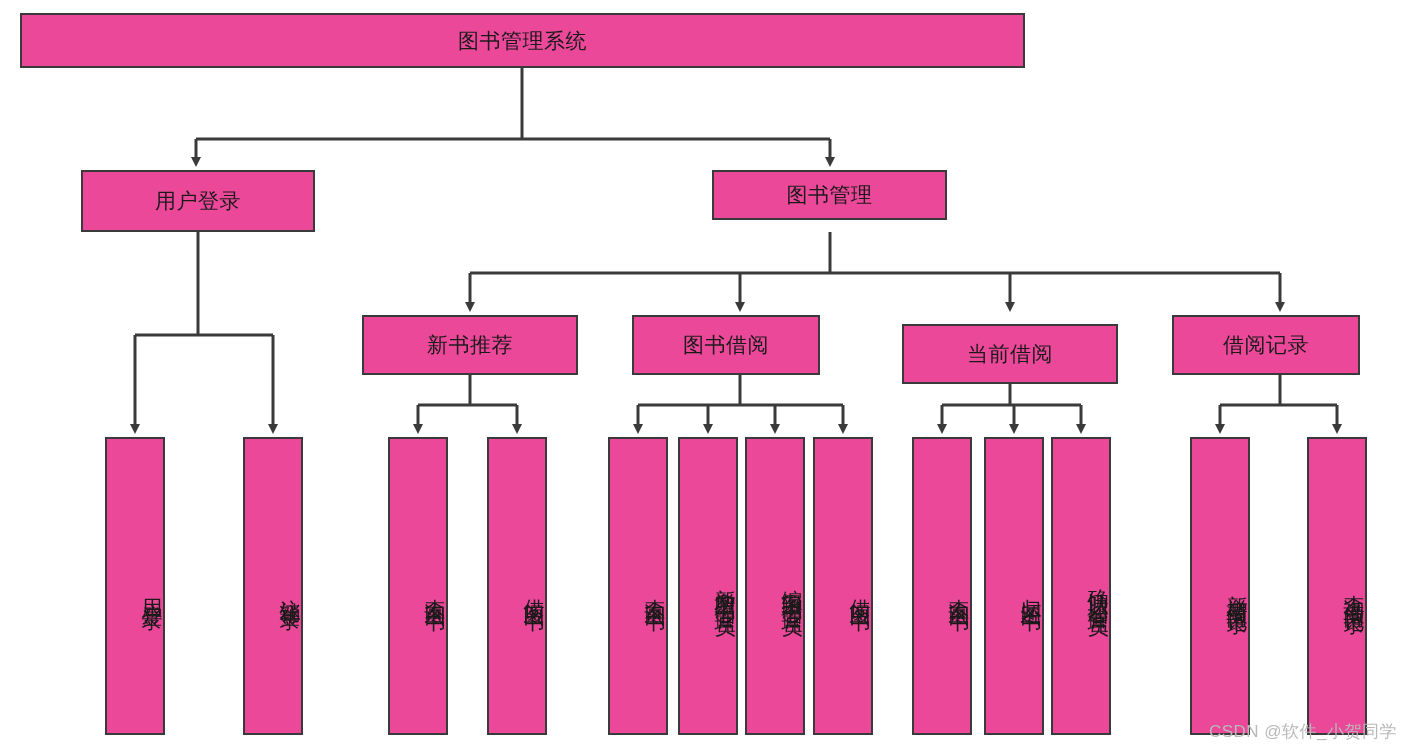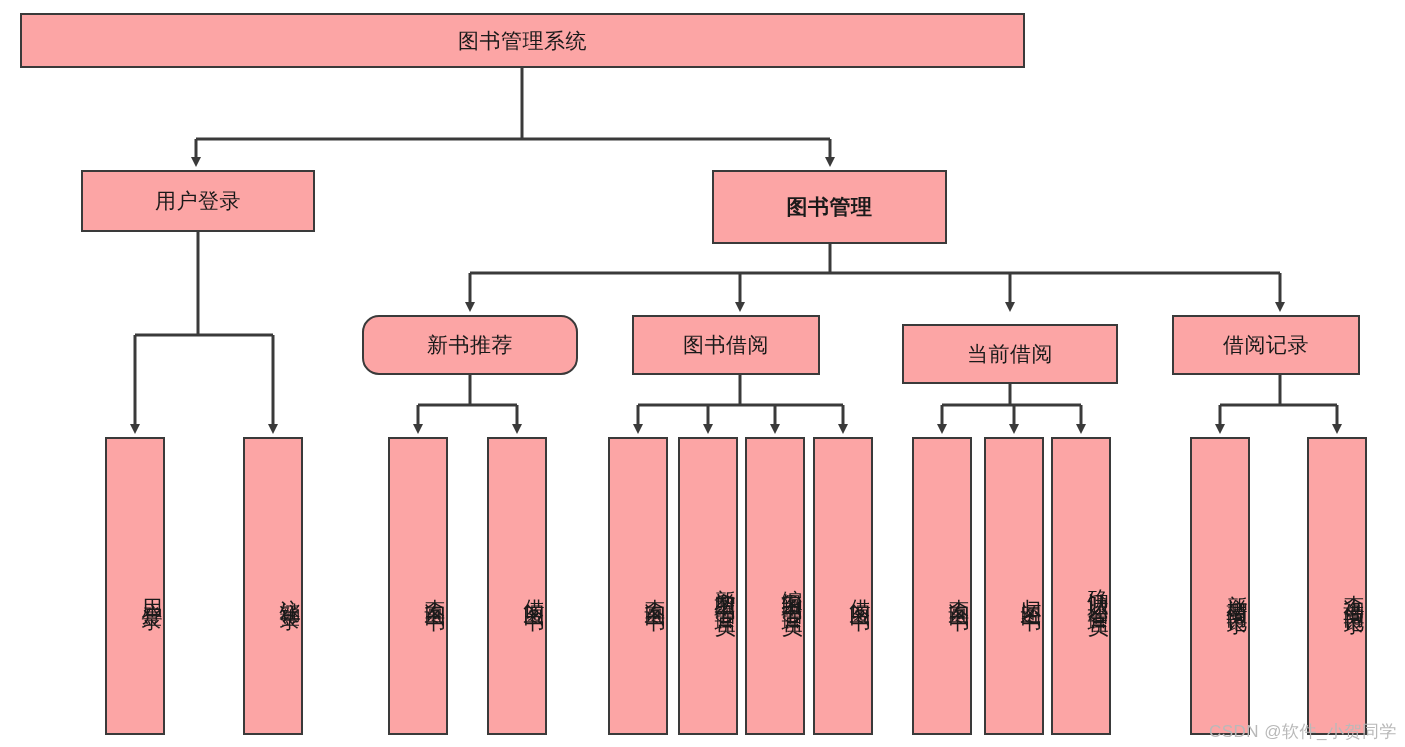--- a/index.html
+++ b/index.html
@@ -14,21 +14,21 @@
     position: relative;
     width: 1405px;
     height: 747px;
     background: #ffffff;
     overflow: hidden;
   }
   .node {
     position: absolute;
     box-sizing: border-box;
     border: 2px solid #3a3a3a;
-    background: #fca5a5;
+    background: #ec4899;
     display: flex;
     align-items: center;
     justify-content: center;
     color: #1a1a1a;
   }
   .node-h {
     font-size: 21px;
     letter-spacing: 0.5px;
     white-space: nowrap;
   }
@@ -112,23 +112,23 @@
       <path d="M1280,375 L1280,405"></path>
       <path d="M1220,405 L1337,405"></path>
       <path d="M1220,405 L1220,425" marker-end="url(#arw)"></path>
       <path d="M1337,405 L1337,425" marker-end="url(#arw)"></path>
     </g>
   </svg>
 
   <div class="node node-h" style="left: 20px; top: 13px; width: 1005px; height: 55px;">图书管理系统</div>
 
   <div class="node node-h" style="left: 81px; top: 170px; width: 234px; height: 62px;">用户登录</div>
-  <div class="node node-h" style="left: 712px; top: 170px; width: 235px; height: 74px; font-weight: bold;">图书管理</div>
+  <div class="node node-h" style="left: 712px; top: 170px; width: 235px; height: 50px;">图书管理</div>
 
-  <div class="node node-h" style="left: 362px; top: 315px; width: 216px; height: 60px; border-radius: 17px;">新书推荐</div>
+  <div class="node node-h" style="left: 362px; top: 315px; width: 216px; height: 60px;">新书推荐</div>
   <div class="node node-h" style="left: 632px; top: 315px; width: 188px; height: 60px;">图书借阅</div>
   <div class="node node-h" style="left: 902px; top: 315px; width: 216px; height: 60px; margin-top: 9px;">当前借阅</div>
   <div class="node node-h" style="left: 1172px; top: 315px; width: 188px; height: 60px;">借阅记录</div>
 
   <div class="node node-v" style="left: 105px; top: 437px; width: 60px; height: 298px;">用户登录</div>
   <div class="node node-v" style="left: 243px; top: 437px; width: 60px; height: 298px;">注销登录</div>
   <div class="node node-v" style="left: 388px; top: 437px; width: 60px; height: 298px;">查询图书</div>
   <div class="node node-v" style="left: 487px; top: 437px; width: 60px; height: 298px;">借阅图书</div>
   <div class="node node-v" style="left: 608px; top: 437px; width: 60px; height: 298px;">查询图书</div>
   <div class="node node-v" style="left: 678px; top: 437px; width: 60px; height: 298px;">新增图书（管理员）</div>

